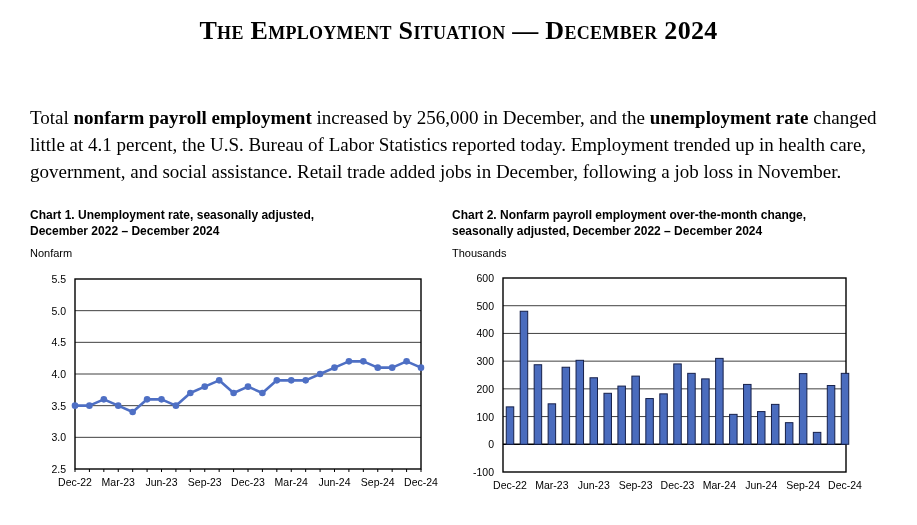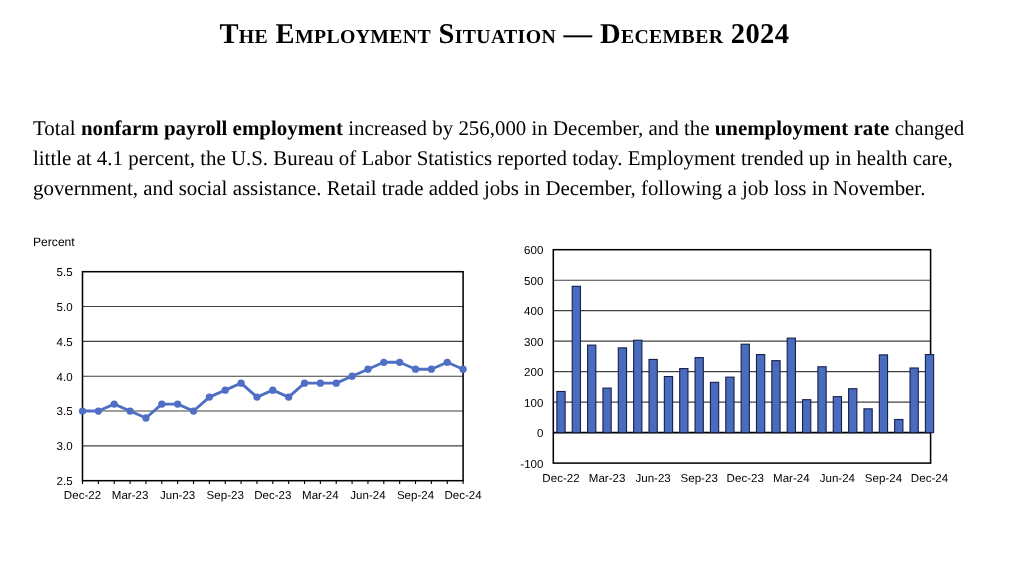--- a/index.html
+++ b/index.html
@@ -20,21 +20,23 @@
   text.tick{font-family:"Liberation Sans",sans-serif;font-size:10.5px;fill:#000;}
 </style>
 </head>
 <body>
 
 <div class="main-title">The Employment Situation — December 2024</div>
 
 <p class="intro"><span>Total </span><span class="b">nonfarm payroll employment</span><span> increased by 256,000 in December, and the </span><span class="b">unemployment rate</span><span> changed little at 4.1 percent, the U.S. Bureau of Labor Statistics reported today. Employment trended up in health care, government, and social assistance. Retail trade added jobs in December, following a job loss in November.</span></p>
 
 <div class="fig" id="fig1">
-  <div class="fig-units">Percent</div>
+  <div class="fig-title">Chart 1. Unemployment rate, seasonally adjusted,
+December 2022 – December 2024</div>
+  <div class="fig-units">Nonfarm</div>
   <svg width="415" height="238" viewBox="0 0 415 238">
       <text x="36" y="21" text-anchor="end" class="tick" font-size="11.5">5.5</text>
       <line x1="45" x2="391" y1="48.66666666666667" y2="48.66666666666667" stroke="#404040" stroke-width="1"></line>
       <text x="36" y="52.66666666666667" text-anchor="end" class="tick" font-size="11.5">5.0</text>
       <line x1="45" x2="391" y1="80.33333333333334" y2="80.33333333333334" stroke="#404040" stroke-width="1"></line>
       <text x="36" y="84.33333333333334" text-anchor="end" class="tick" font-size="11.5">4.5</text>
       <line x1="45" x2="391" y1="112" y2="112" stroke="#404040" stroke-width="1"></line>
       <text x="36" y="116" text-anchor="end" class="tick" font-size="11.5">4.0</text>
       <line x1="45" x2="391" y1="143.66666666666669" y2="143.66666666666669" stroke="#404040" stroke-width="1"></line>
       <text x="36" y="147.66666666666669" text-anchor="end" class="tick" font-size="11.5">3.5</text>
@@ -99,20 +101,23 @@
       <circle cx="318.9166666666667" cy="99.33333333333333" r="3.3" fill="#4e6fc4"></circle>
       <circle cx="333.3333333333333" cy="99.33333333333333" r="3.3" fill="#4e6fc4"></circle>
       <circle cx="347.75" cy="105.66666666666669" r="3.3" fill="#4e6fc4"></circle>
       <circle cx="362.1666666666667" cy="105.66666666666669" r="3.3" fill="#4e6fc4"></circle>
       <circle cx="376.5833333333333" cy="99.33333333333333" r="3.3" fill="#4e6fc4"></circle>
       <circle cx="391" cy="105.66666666666669" r="3.3" fill="#4e6fc4"></circle>
     </svg>
 </div>
 
 <div class="fig" id="fig2">
+  <div class="fig-title">Chart 2. Nonfarm payroll employment over-the-month change,
+seasonally adjusted, December 2022 – December 2024</div>
+  <div class="fig-units">Thousands</div>
   <svg width="462" height="240" viewBox="0 0 462 240">
       <text x="42" y="20" text-anchor="end" class="tick" font-size="11.5">600</text>
       <line x1="51" x2="394" y1="43.714285714285715" y2="43.714285714285715" stroke="#404040" stroke-width="1"></line>
       <text x="42" y="47.714285714285715" text-anchor="end" class="tick" font-size="11.5">500</text>
       <line x1="51" x2="394" y1="71.42857142857143" y2="71.42857142857143" stroke="#404040" stroke-width="1"></line>
       <text x="42" y="75.42857142857143" text-anchor="end" class="tick" font-size="11.5">400</text>
       <line x1="51" x2="394" y1="99.14285714285714" y2="99.14285714285714" stroke="#404040" stroke-width="1"></line>
       <text x="42" y="103.14285714285714" text-anchor="end" class="tick" font-size="11.5">300</text>
       <line x1="51" x2="394" y1="126.85714285714286" y2="126.85714285714286" stroke="#404040" stroke-width="1"></line>
       <text x="42" y="130.85714285714286" text-anchor="end" class="tick" font-size="11.5">200</text>

